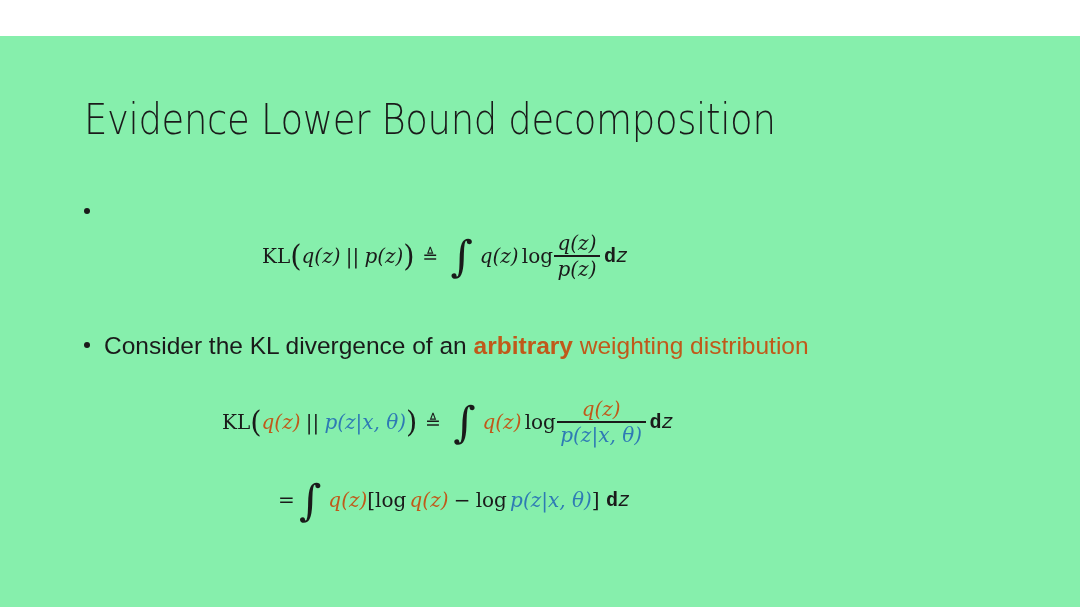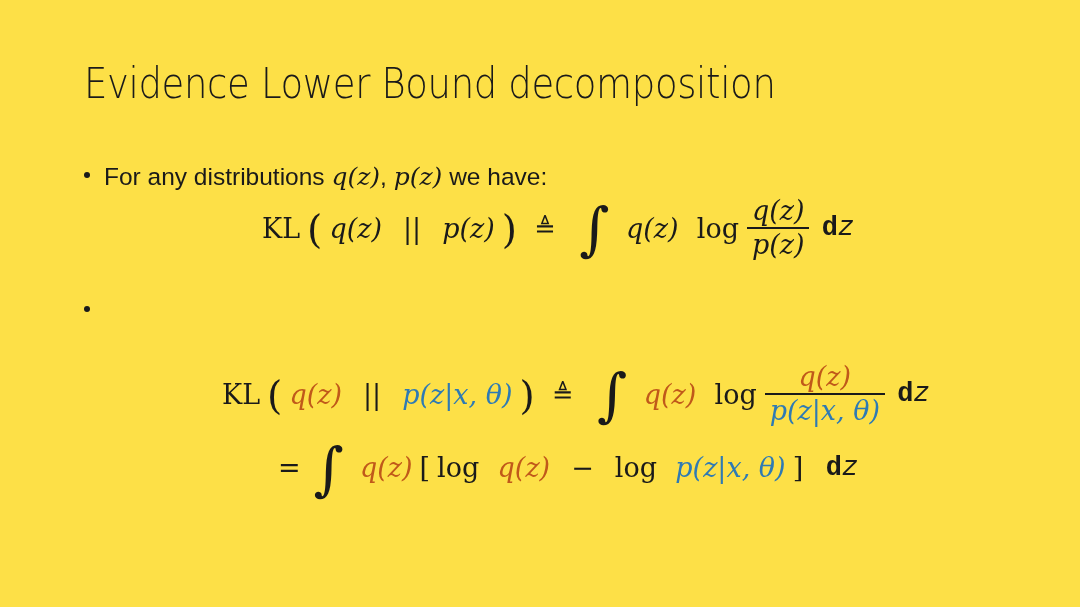--- a/index.html
+++ b/index.html
@@ -13,21 +13,22 @@
     overflow: hidden;
     font-family: "Liberation Sans", sans-serif;
     color: #000000;
     position: relative;
   }
 
   
   .slide {
     position: absolute;
     inset: 0;
-    background: #fde047;
+    background: #86efac;
+    margin-top: 36px;
   }
 
   
   .slide-title {
     position: absolute;
     left: 84px;
     top: 58px;
     font-family: "DejaVu Sans", sans-serif;
     font-size: 43px;
     font-weight: 300;
@@ -63,27 +64,26 @@
     font-size: 1.02em;
   }
 
   .orange { color: #c0591a; }
   .blue   { color: #2e7ab4; }
   .bold   { font-weight: 700; }
 
   
   .eq {
     font-family: "DejaVu Serif", "Liberation Serif", serif;
-    font-size: 27px;
+    font-size: 20px;
     color: #1a1a1a;
     display: flex;
     align-items: center;
     justify-content: flex-start;
     white-space: nowrap;
-    gap: 7px;
   }
   .eq-1 { position: absolute; left: 262px; top: 196px; }
   .eq-2 { position: absolute; left: 222px; top: 362px; }
   .eq-3 { position: absolute; left: 278px; top: 452px; }
 
   .it { font-style: italic; }
   .rm { font-style: normal; }
 
   
   .paren-big {
@@ -146,21 +146,20 @@
 </style>
 </head>
 <body>
 
 <div class="slide">
 
   <div class="slide-title">Evidence Lower Bound decomposition</div>
 
   <div class="bullet-row" style="position:absolute; left:0; top:160px; width:1000px;">
     <span class="dot"></span>
-    <span class="bullet-text"><span>For any distributions </span><span class="m">q(z)</span><span>, </span><span class="m">p(z)</span><span> we have:</span></span>
   </div>
 
   <div class="eq eq-1">
     <span class="rm">KL</span>
     <span class="paren-big">(</span>
     <span class="it">q(z)</span>
     <span class="sp"></span>
     <span class="rm">||</span>
     <span class="sp"></span>
     <span class="it">p(z)</span>
@@ -173,20 +172,21 @@
     <span class="frac">
       <span class="num it">q(z)</span>
       <span class="bar"></span>
       <span class="den it">p(z)</span>
     </span>
     <span class="dz"><b>d</b><i>z</i></span>
   </div>
 
   <div class="bullet-row" style="position:absolute; left:0; top:294px; width:1000px;">
     <span class="dot"></span>
+    <span class="bullet-text"><span>Consider the KL divergence of an </span><span class="orange bold">arbitrary</span><span class="orange"> weighting distribution</span></span>
     <br>
   </div>
 
   <div class="eq eq-2">
     <span class="rm">KL</span>
     <span class="paren-big">(</span>
     <span class="it orange">q(z)</span>
     <span class="sp"></span>
     <span class="rm">||</span>
     <span class="sp"></span>

